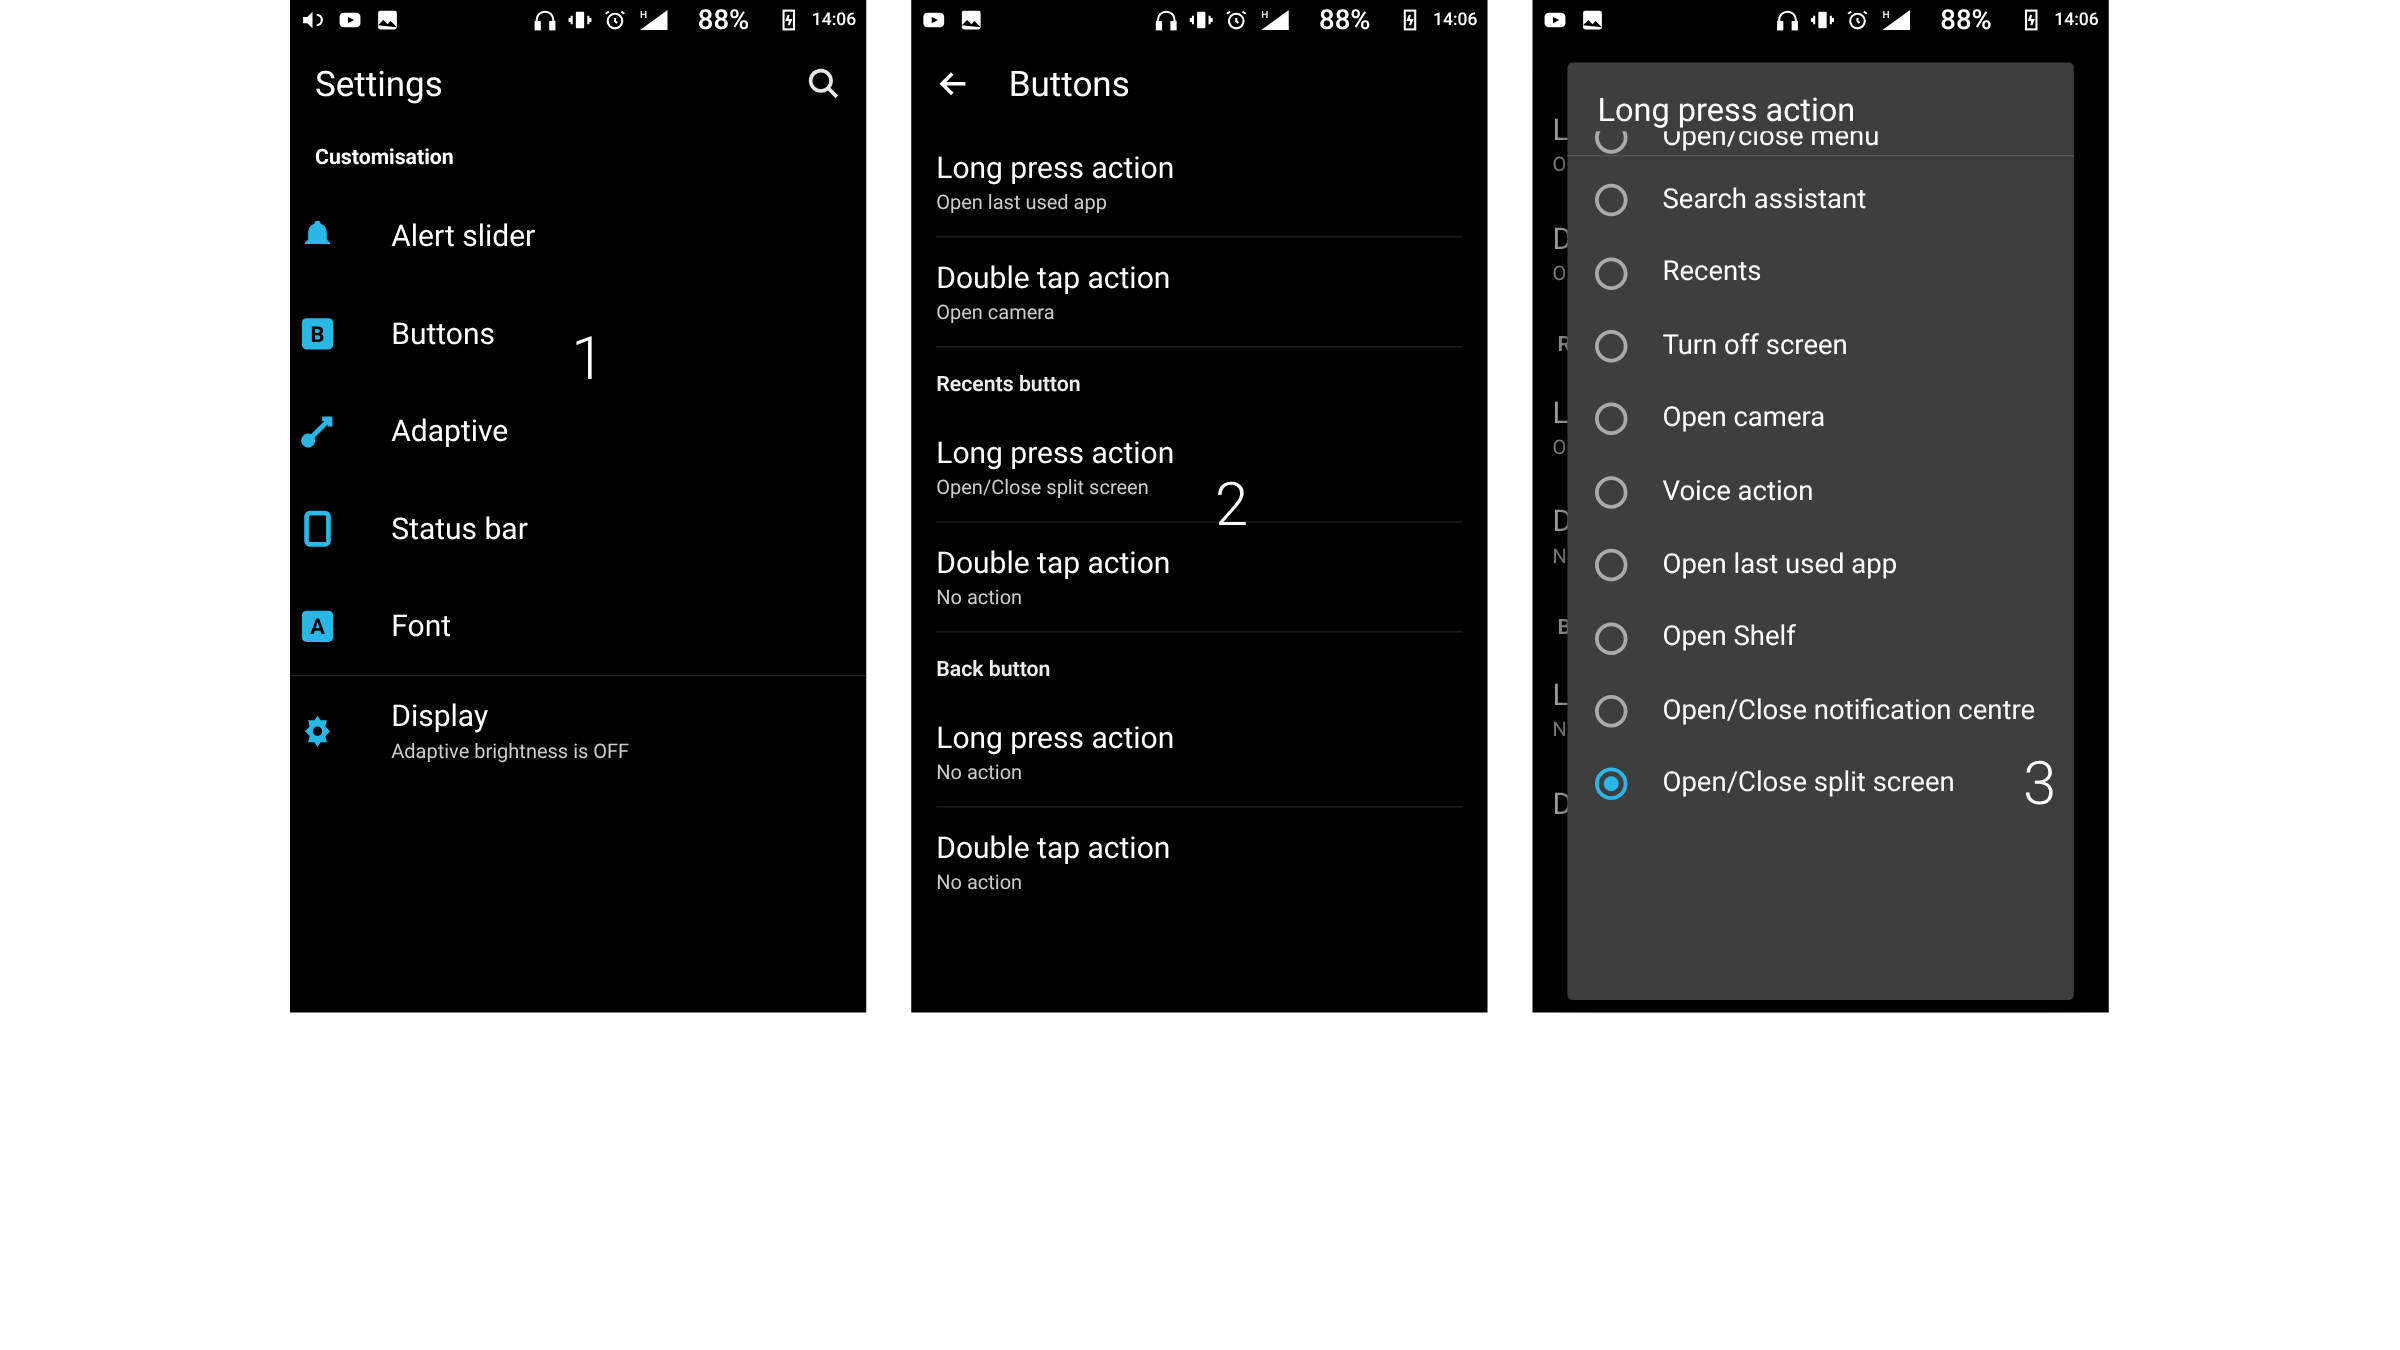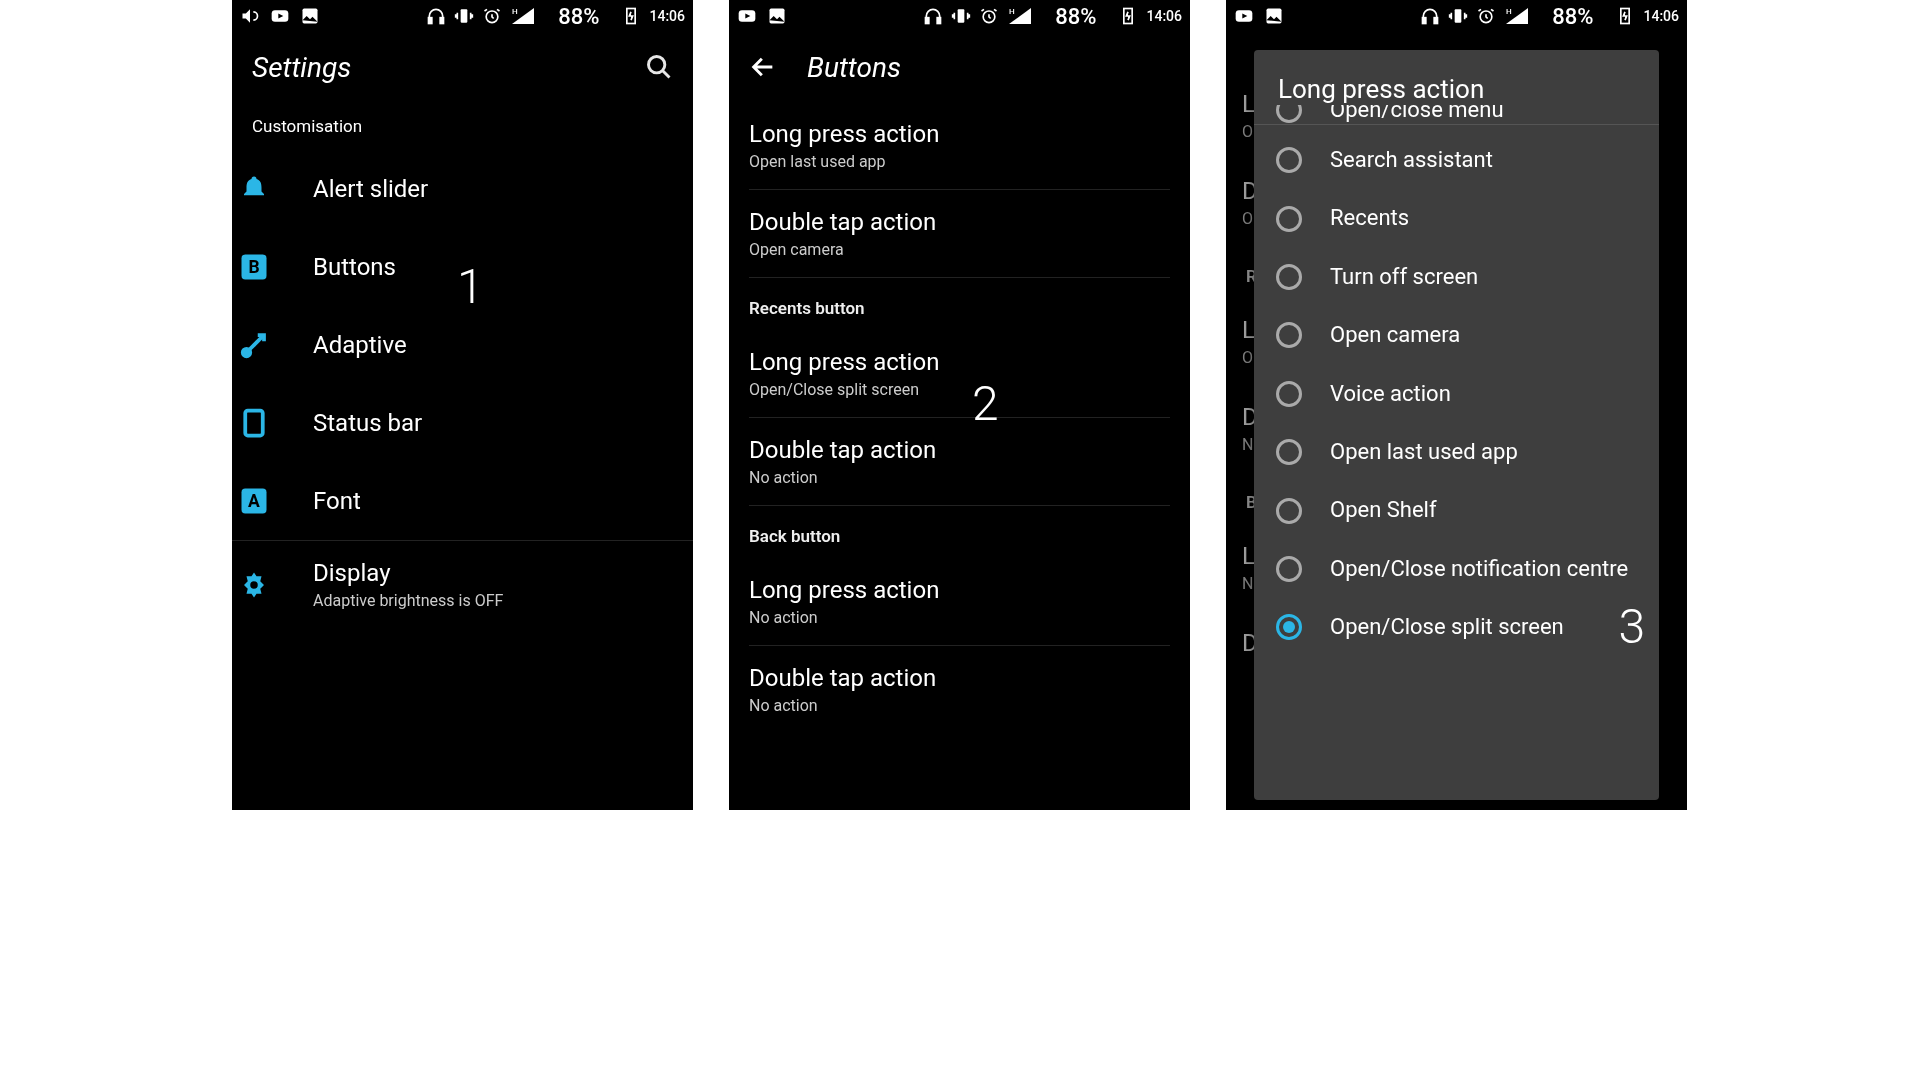--- a/index.html
+++ b/index.html
@@ -44,33 +44,32 @@
   .ico { display: inline-flex; align-items: center; justify-content: center; width: 20px; height: 20px; }
   .ico svg { width: 100%; height: 100%; }
   .battery-text { font-size: 22px; margin: 0 14px; }
   .clock-text { font-size: 14px; }
   
   .app-header {
     display: flex;
     align-items: center;
     height: 70px;
     padding: 0 20px;
-    font-style: italic;
   }
   .app-header .back { width: 28px; height: 28px; margin-right: 30px; }
   .app-header .title {
     font-size: 28px;
     font-weight: 400;
   }
   .app-header .search { margin-left: auto; width: 28px; height: 28px; opacity: .9; }
   
   .content { padding: 0; }
   .section-header {
     font-size: 17px;
-    font-weight: 400;
+    font-weight: 700;
     color: #fff;
     padding: 14px 8px 14px 20px;
   }
   .row {
     display: flex;
     align-items: center;
     padding: 24px 7px;
     position: relative;
   }
   .row .row-icon {

